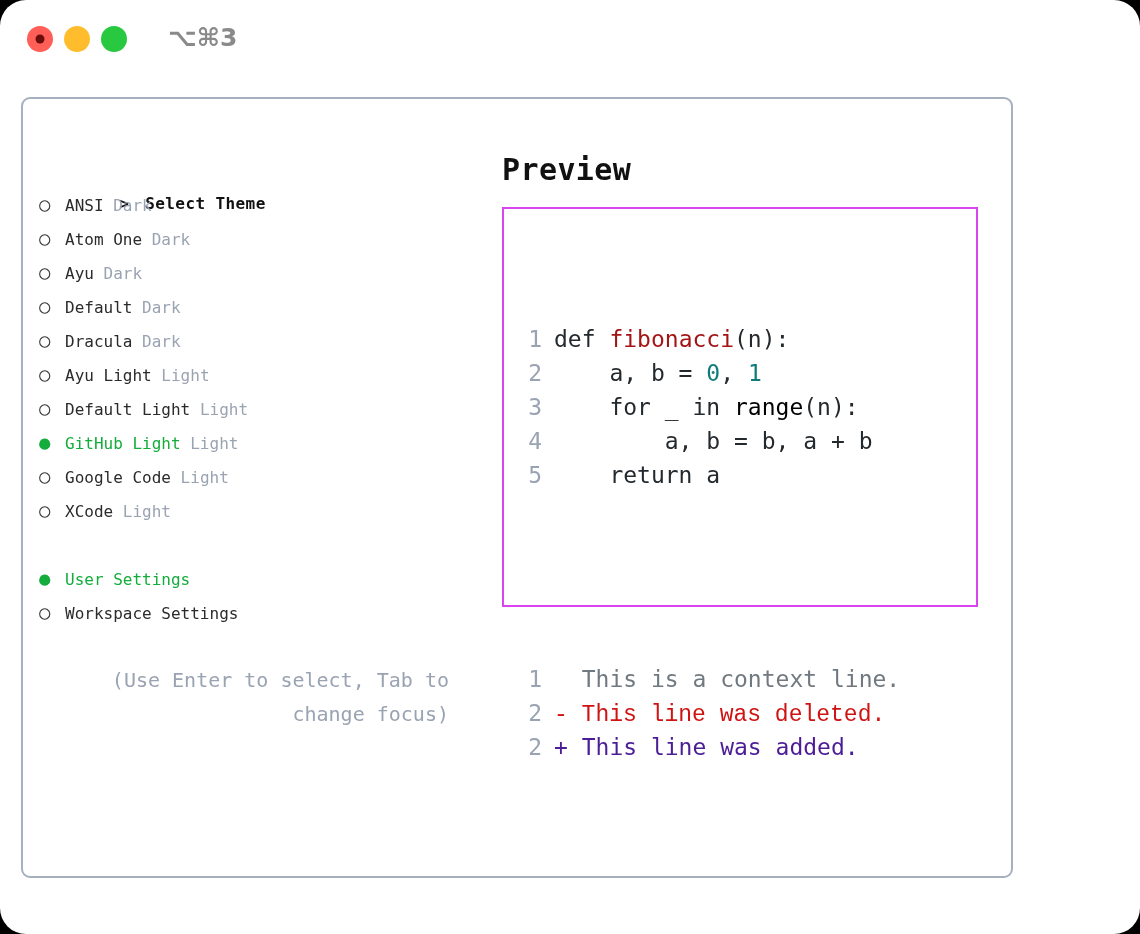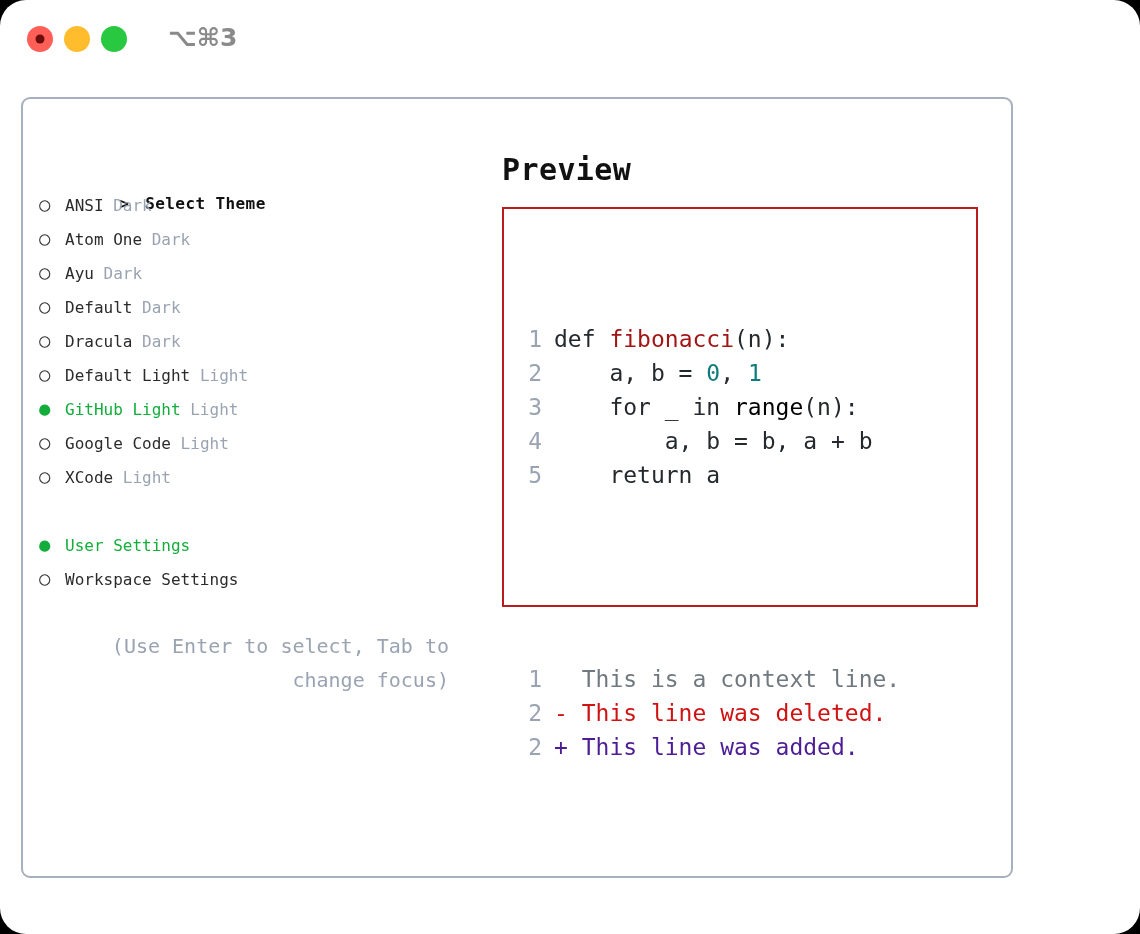--- a/index.html
+++ b/index.html
@@ -153,21 +153,21 @@
     font-weight: bold;
     color: #111111;
     line-height: 34px;
     letter-spacing: 0.4px;
   }
 
   .preview-box {
     margin-top: 20px;
     width: 476px;
     height: 400px;
-    border: 2px solid #b91c1c;
+    border: 2px solid #d946ef;
     box-sizing: border-box;
     background: #ffffff;
     position: relative;
   }
 
   .code {
     position: absolute;
     left: 16px;
     top: 45px;
     font-size: 23px;
@@ -183,21 +183,21 @@
     color: #9aa3b2;
     margin-right: 12px;
   }
 
   .c-plain { color: #24292e; }
   .c-fn    { color: #a31515; }
   .c-num   { color: #0f7b7b; }
   .c-kwfn  { color: #000000; }
 
   .d-ctx   { color: #707880; }
-  .d-del   { color: #cf1313; }
+  .d-del   { color: #cf1313; font-family: Liberation Mono, monospace; }
   .d-add   { color: #4c1d95; }
 
   .blank-line { height: 34px; }
 </style>
 </head>
 <body>
 
 <div class="window">
 
   <div class="titlebar">
@@ -216,20 +216,21 @@
       <div class="row heading">
         <span class="marker">&gt;</span><span>Select Theme</span>
       </div>
 
       <div id="theme-list">
           <div class="row"><span class="marker bullet-empty"></span><span>ANSI</span><span> </span><span class="tag">Dark</span></div>
           <div class="row"><span class="marker bullet-empty"></span><span>Atom One</span><span> </span><span class="tag">Dark</span></div>
           <div class="row"><span class="marker bullet-empty"></span><span>Ayu</span><span> </span><span class="tag">Dark</span></div>
           <div class="row"><span class="marker bullet-empty"></span><span>Default</span><span> </span><span class="tag">Dark</span></div>
           <div class="row"><span class="marker bullet-empty"></span><span>Dracula</span><span> </span><span class="tag">Dark</span></div>
+          <div class="row"><span class="marker bullet-empty"></span><span>Ayu Light</span><span> </span><span class="tag">Light</span></div>
           <div class="row"><span class="marker bullet-empty"></span><span>Default Light</span><span> </span><span class="tag">Light</span></div>
           <div class="row"><span class="marker bullet-filled"></span><span class="sel">GitHub Light</span><span> </span><span class="tag">Light</span></div>
           <div class="row"><span class="marker bullet-empty"></span><span>Google Code</span><span> </span><span class="tag">Light</span></div>
           <div class="row"><span class="marker bullet-empty"></span><span>XCode</span><span> </span><span class="tag">Light</span></div>
         </div>
 
       <div class="spacer-row"></div>
 
 
       <div id="apply-list">

